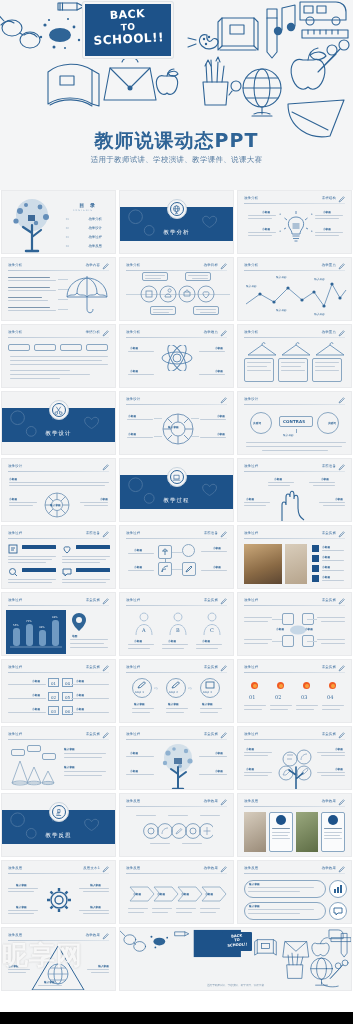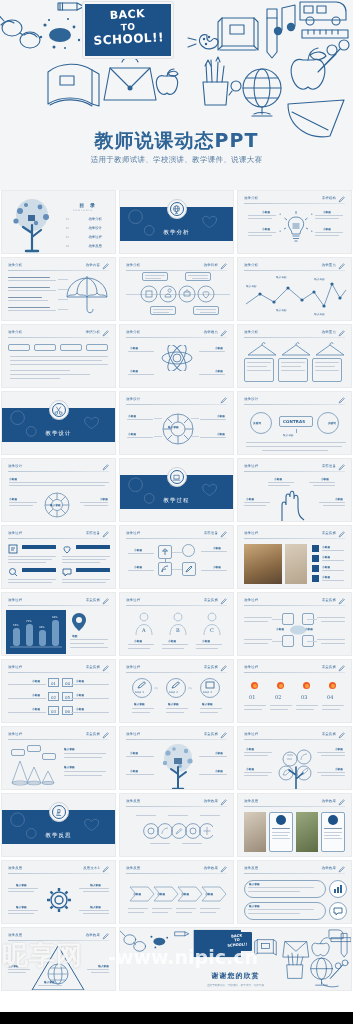--- a/index.html
+++ b/index.html
@@ -1296,25 +1296,23 @@
           <path d="M213 2 L222 2 C 225 2, 227 4, 227 7 L227 11 L213 11 Z"></path>
         </g>
       </svg>
       <div class="mini-board">
         <div>
           <span>BACK</span><br>
           <span>TO</span><br>
           <span>SCHOOL!!</span>
         </div>
       </div>
-      <div class="thanks">谢谢您的欣赏</div>
       <div class="thanks-sub">适用于教师试讲、学校演讲、教学课件、说课大赛</div>
     </div>
 
   </div>
 
   <div class="wm">
     <div class="wm-main">昵享网</div>
-    <div class="wm-url">-www.nipic.cn</div>
     <div class="wm-bar"></div>
   </div>
 
 </div>
 
 </body></html>

